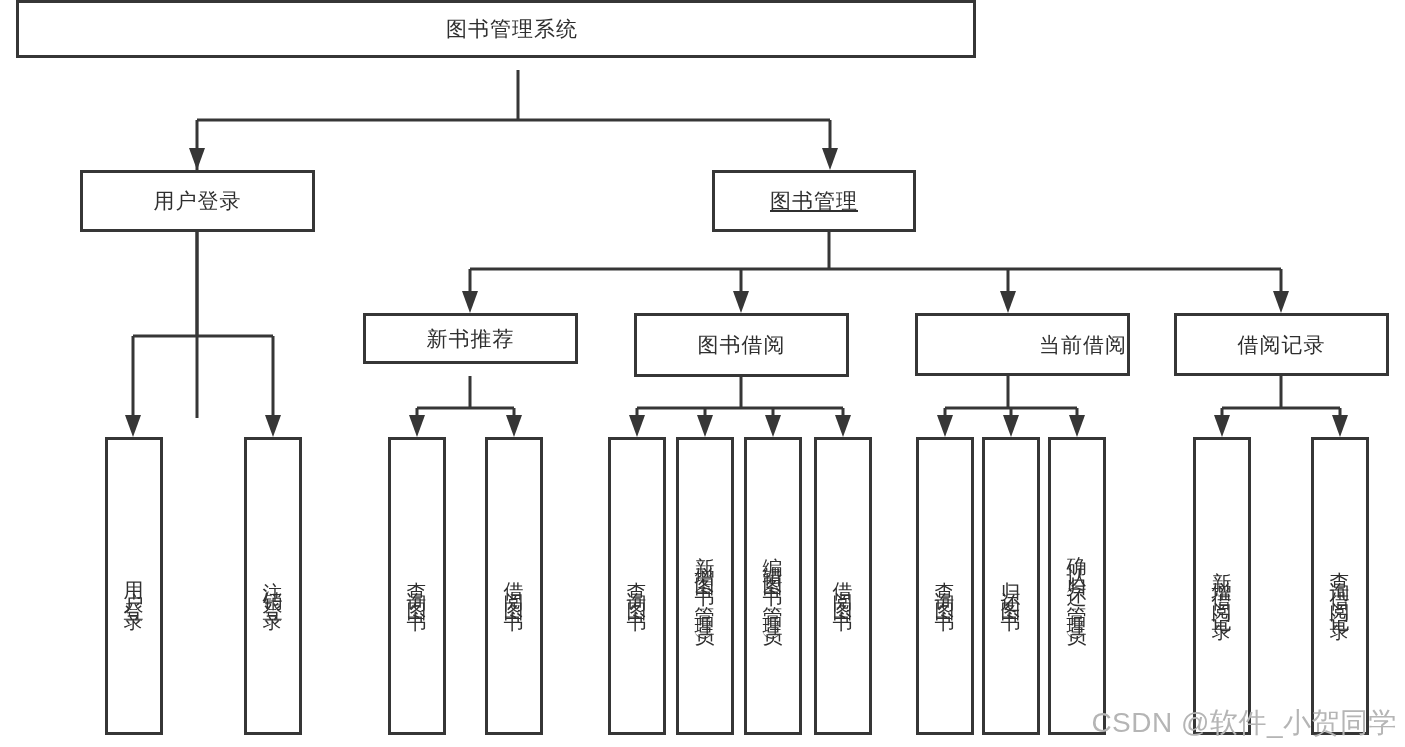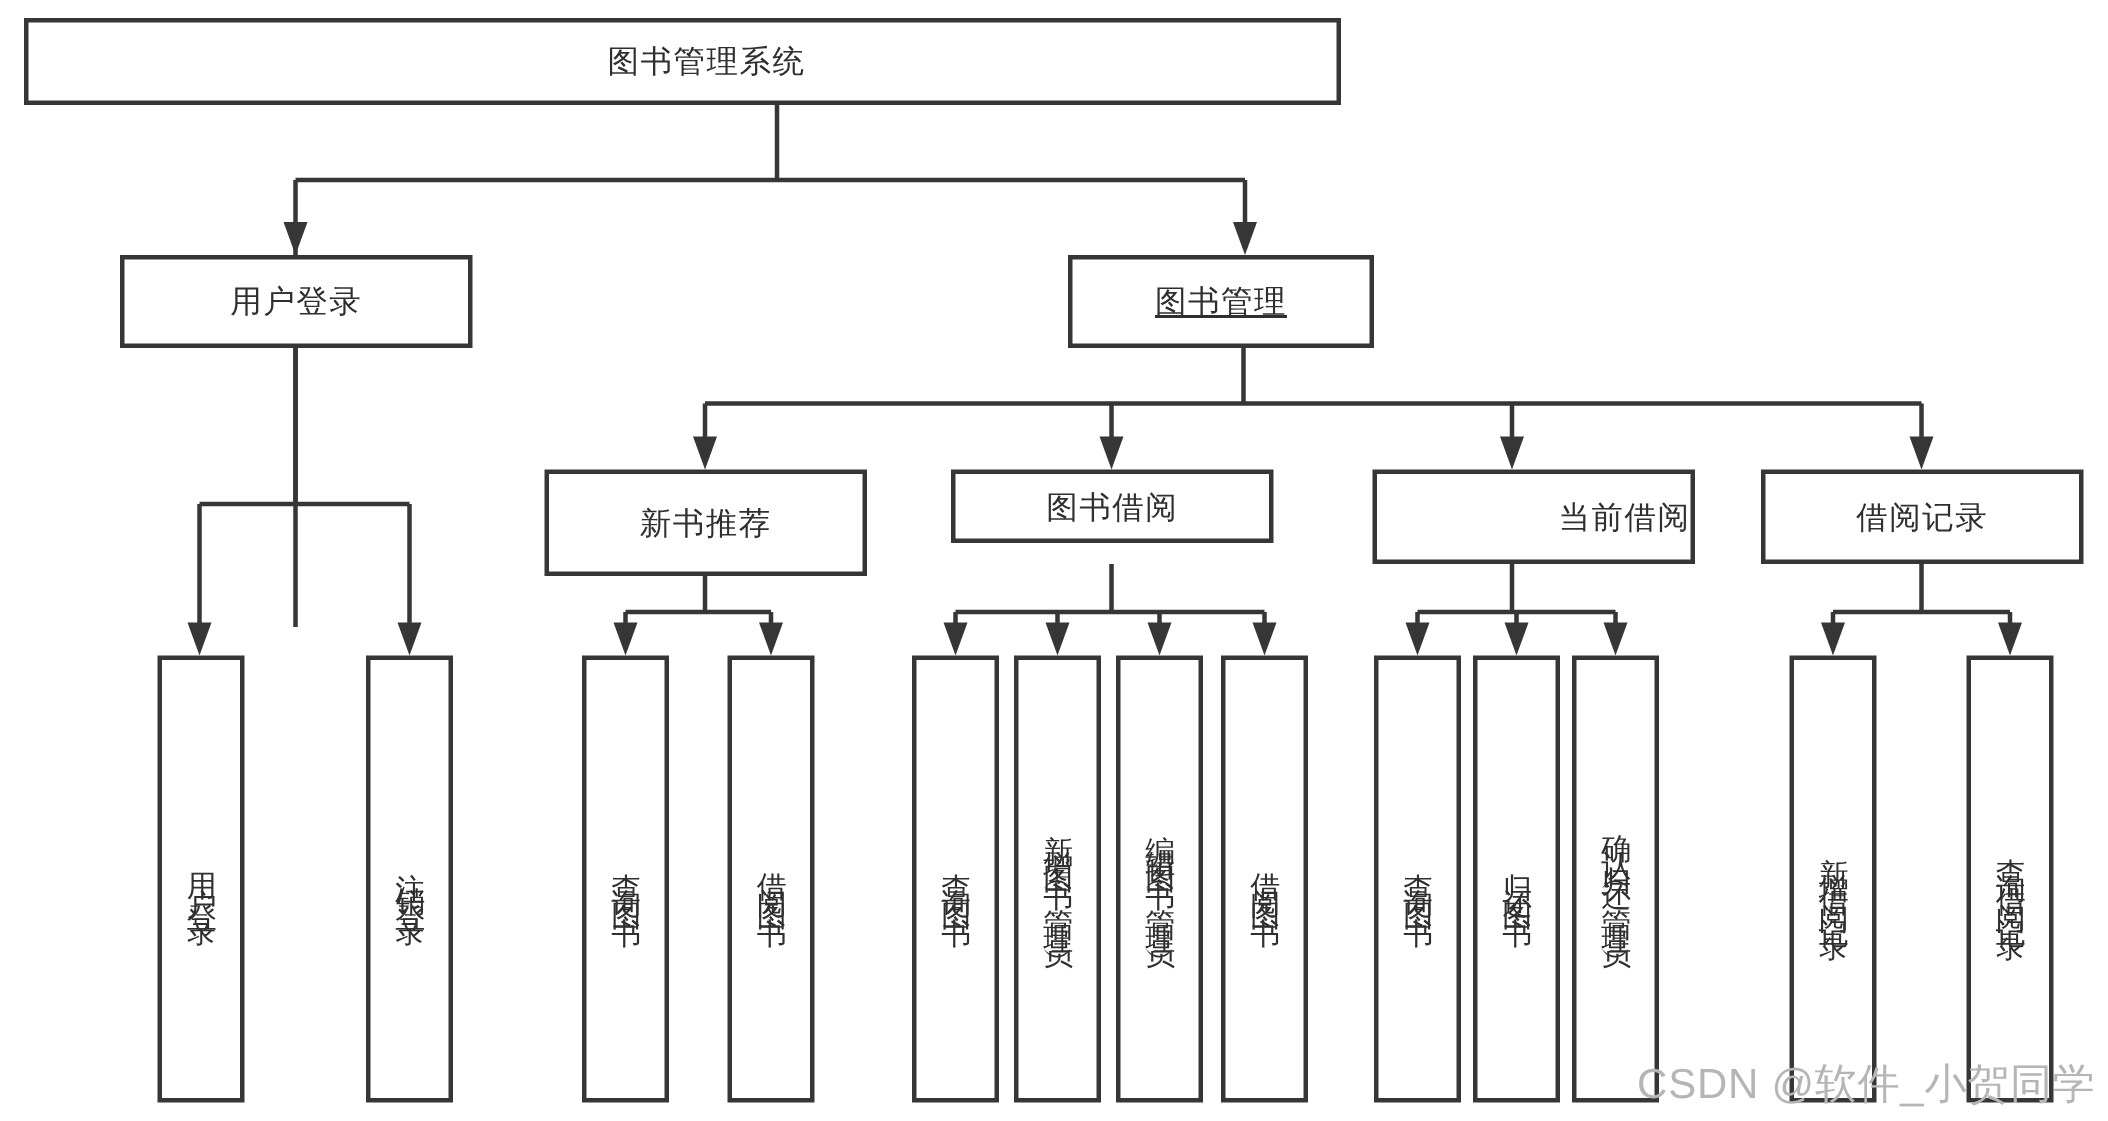--- a/index.html
+++ b/index.html
@@ -84,35 +84,35 @@
       <polygon points="765,415 781,415 773,437"></polygon>
       <polygon points="835,415 851,415 843,437"></polygon>
       <polygon points="937,415 953,415 945,437"></polygon>
       <polygon points="1003,415 1019,415 1011,437"></polygon>
       <polygon points="1069,415 1085,415 1077,437"></polygon>
       <polygon points="1214,415 1230,415 1222,437"></polygon>
       <polygon points="1332,415 1348,415 1340,437"></polygon>
     </g>
   </svg>
 
-  <div class="node h" style="left:16px; top:12px; width:878px; height:58px;padding-left:32px;">
+  <div class="node h" style="left:16px; top:0; width:960px; height:58px;padding-left:32px;">
     <span>图书管理系统</span>
   </div>
 
   <div class="node h" style="left:80px; top:170px; width:235px; height:62px;">
     <span>用户登录</span>
   </div>
   <div class="node h" style="left:712px; top:170px; width:204px; height:62px;text-decoration:underline;">
     <span>图书管理</span>
   </div>
 
-  <div class="node h" style="left:363px; top:313px; width:215px; height:71px;">
+  <div class="node h" style="left:363px; top:313px; width:215px; height:51px;">
     <span>新书推荐</span>
   </div>
-  <div class="node h" style="left:634px; top:313px; width:215px; height:49px;">
+  <div class="node h" style="left:634px; top:313px; width:215px; height:64px;">
     <span>图书借阅</span>
   </div>
   <div class="node h" style="left:915px; top:313px; width:215px; height:63px;justify-content:flex-end;">
     <span>当前借阅</span>
   </div>
   <div class="node h" style="left:1174px; top:313px; width:215px; height:63px;text-align:center;">
     <span>借阅记录</span>
   </div>
 
   <div class="node v" style="left:105px;">

